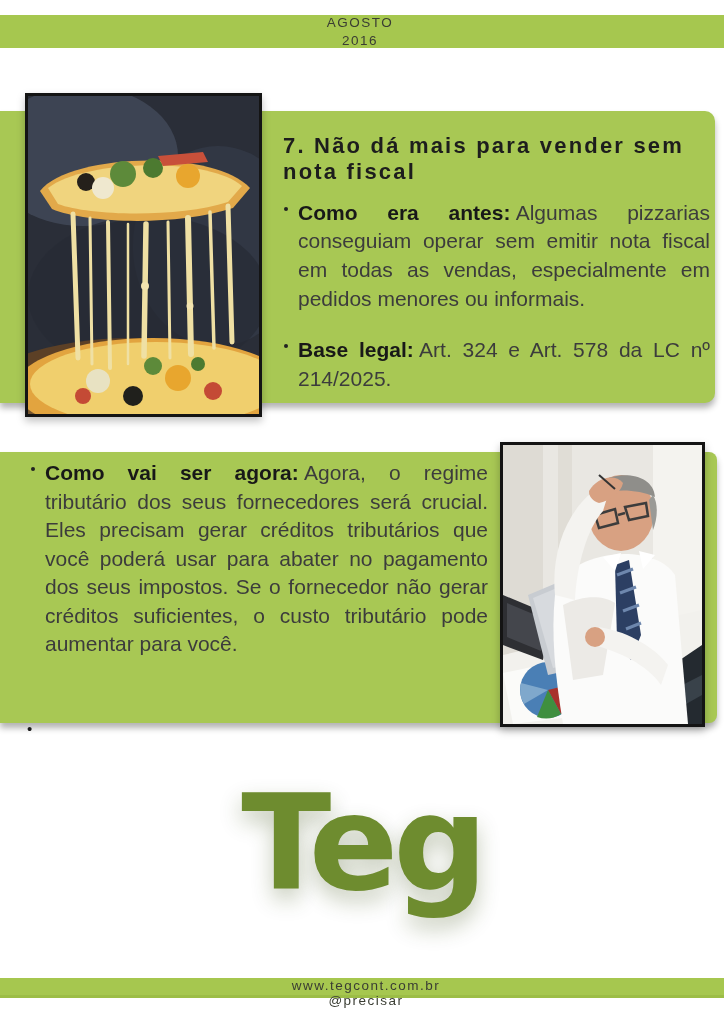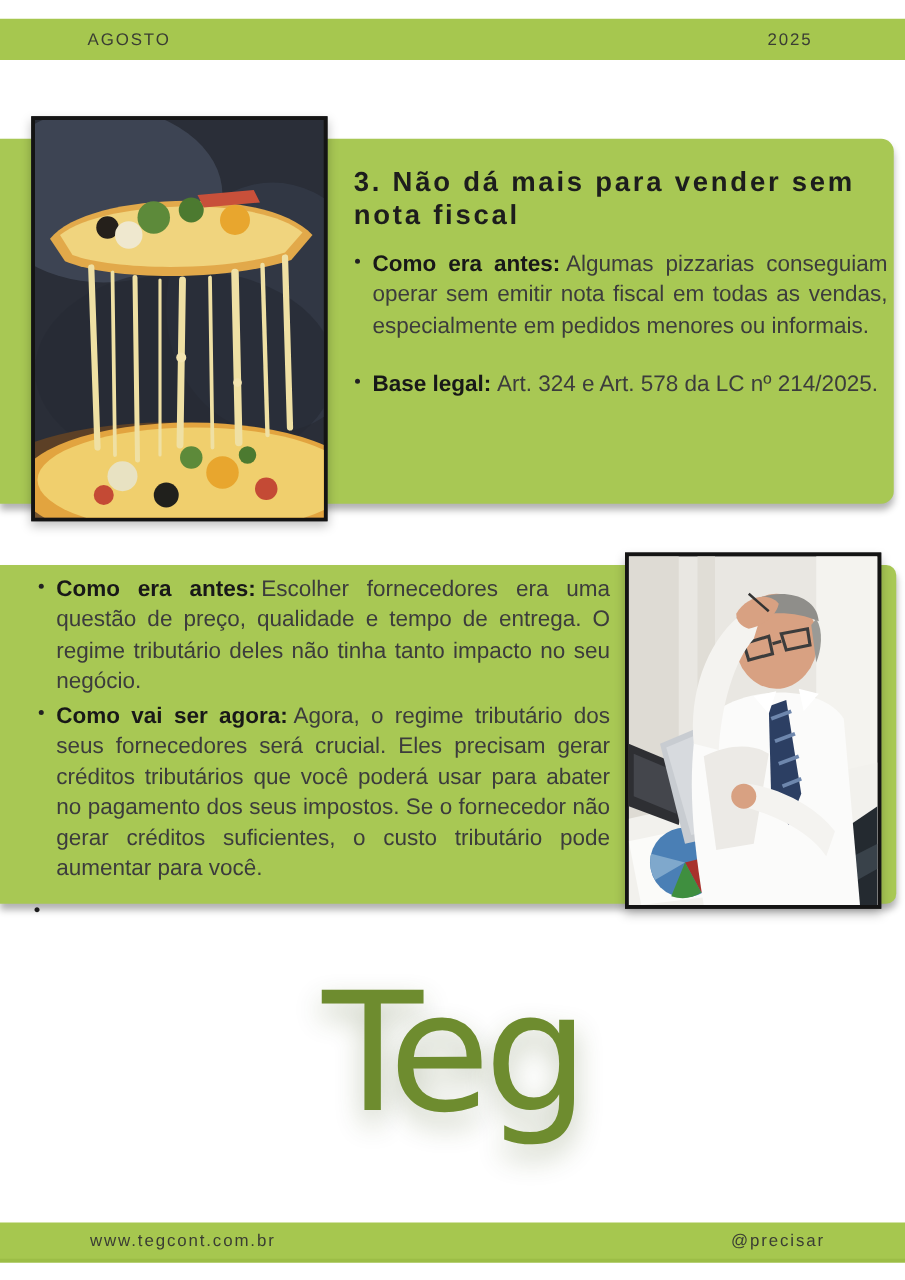--- a/index.html
+++ b/index.html
@@ -6,24 +6,24 @@
   .page{
     position:relative;width:724px;height:1024px;background:#ffffff;
     font-family:"Liberation Sans","DejaVu Sans",sans-serif;overflow:hidden;
     margin:0 auto;
   }
   
   .bar{
     position:absolute;left:0;width:724px;background:#a6c74f;
     display:flex;align-items:center;justify-content:space-between;
     box-sizing:border-box;color:#3a3d33;
-    font-size:13.5px;letter-spacing:1.5px;font-weight:500;
+    font-size:13.5px;letter-spacing:1.5px;font-weight:500;flex-direction:column;
   }
   .bar.header{top:15px;height:33px;padding:0 74px 0 70px;}
-  .bar.footer{top:978px;height:32px;padding:0 64px 0 72px;border-bottom:3px solid #9cbd46;}
+  .bar.footer{top:978px;height:20px;padding:0 64px 0 72px;border-bottom:3px solid #9cbd46;}
   
   .panel{
     position:absolute;left:0;background:#a8c854;
     box-shadow:0 5px 6px rgba(0,0,0,0.30);
   }
   .panel.p3{top:111px;width:715px;height:292px;border-radius:0 10px 10px 0;}
   .panel.p4{top:452px;width:717px;height:271px;border-radius:0 8px 8px 0;}
   
   .photo{position:absolute;border:3px solid #141414;background:#222;box-shadow:0 4px 8px rgba(0,0,0,0.25);}
   .photo.pizza{left:25px;top:93px;width:231px;height:318px;}
@@ -33,46 +33,46 @@
   .content{position:absolute;color:#3a3a3a;}
   .c3{left:283px;top:133px;width:427px;}
   .c4{left:30px;top:459px;width:458px;}
   h2.sec{
     margin:0 0 14px 0;font-size:22px;line-height:1.18;font-weight:bold;
     letter-spacing:2.2px;color:#1d1d1d;
   }
   ul.blist{list-style:none;margin:0;padding:0;}
   ul.blist li{
     position:relative;padding-left:15px;margin:0;
-    font-size:18px;line-height:1.36;text-align:justify;color:#3c3c3c;
+    font-size:21px;line-height:1.36;text-align:justify;color:#3c3c3c;
   }
   ul.blist li::before{
     content:"";position:absolute;left:1px;top:8px;width:4px;height:4px;
     border-radius:50%;background:#222;
   }
   .blist.loose li{margin-bottom:23px;}
   .blist.tight li{margin-bottom:3px;}
   .blist b{color:#181818;margin-right:0.25em;font-weight:bold;}
   .stray{position:absolute;left:27px;top:720px;font-size:15px;color:#1c1c1c;}
   
   .logo{
     position:absolute;left:50%;top:777px;transform:translateX(-50%);
-    font-size:132px;font-weight:normal;letter-spacing:-5px;color:#6e8c2f;
+    font-size:132px;font-weight:bold;letter-spacing:-5px;color:#6e8c2f;
     filter:blur(0.5px);text-shadow:0 10px 22px rgba(55,75,15,0.30);
     font-family:"DejaVu Sans","Liberation Sans",sans-serif;line-height:1;
   }
 </style>
 </head>
 <body>
 
 <div class="page">
 
   <div class="bar header">
     <span>AGOSTO</span>
-    <span>2025</span>
+    <span>2016</span>
   </div>
 
   <div class="panel p3"></div>
 
   <div class="photo pizza">
     <svg viewBox="0 0 231 318" preserveAspectRatio="none">
       <rect width="231" height="318" fill="#2a2e38"></rect>
       <ellipse cx="55" cy="60" rx="95" ry="70" fill="#444c5c" opacity="0.75"></ellipse>
       <ellipse cx="190" cy="150" rx="85" ry="100" fill="#333a47" opacity="0.8"></ellipse>
       <ellipse cx="120" cy="200" rx="120" ry="80" fill="#262b34" opacity="0.7"></ellipse>
@@ -109,21 +109,21 @@
         <line x1="160" y1="122" x2="163" y2="258" stroke-width="6"></line>
         <line x1="182" y1="116" x2="186" y2="252" stroke-width="3.5"></line>
         <line x1="200" y1="110" x2="204" y2="246" stroke-width="5"></line>
       </g>
       <circle cx="117" cy="190" r="4" fill="#f3e4b0"></circle>
       <circle cx="162" cy="210" r="3.5" fill="#f3e4b0"></circle>
     </svg>
   </div>
 
   <div class="content c3">
-    <h2 class="sec">3. Não dá mais para vender sem nota fiscal</h2>
+    <h2 class="sec">7. Não dá mais para vender sem nota fiscal</h2>
     <ul class="blist loose">
       <li>
         <b>Como era antes:</b><span>Algumas pizzarias conseguiam operar sem emitir nota fiscal em todas as vendas, especialmente em pedidos menores ou informais.</span>
       </li>
       <li>
         <b>Base legal:</b><span>Art. 324 e Art. 578 da LC nº 214/2025.</span>
       </li>
     </ul>
   </div>
 
@@ -183,23 +183,20 @@
       <path d="M165,220 C150,200 120,185 95,182 L90,200 C115,206 145,220 158,240 Z" fill="#f4f3f0"></path>
       <circle cx="92" cy="192" r="10" fill="#d8a182"></circle>
 
       <line x1="96" y1="30" x2="112" y2="44" stroke="#333" stroke-width="2"></line>
     </svg>
   </div>
 
   <div class="content c4">
     <ul class="blist tight">
       <li>
-        <b>Como era antes:</b><span>Escolher fornecedores era uma questão de preço, qualidade e tempo de entrega. O regime tributário deles não tinha tanto impacto no seu negócio.</span>
-      </li>
-      <li>
         <b>Como vai ser agora:</b><span>Agora, o regime tributário dos seus fornecedores será crucial. Eles precisam gerar créditos tributários que você poderá usar para abater no pagamento dos seus impostos. Se o fornecedor não gerar créditos suficientes, o custo tributário pode aumentar para você.</span>
       </li>
     </ul>
   </div>
 
   <div class="stray">•</div>
 
   <div class="logo">Teg</div>
 
   <div class="bar footer">

